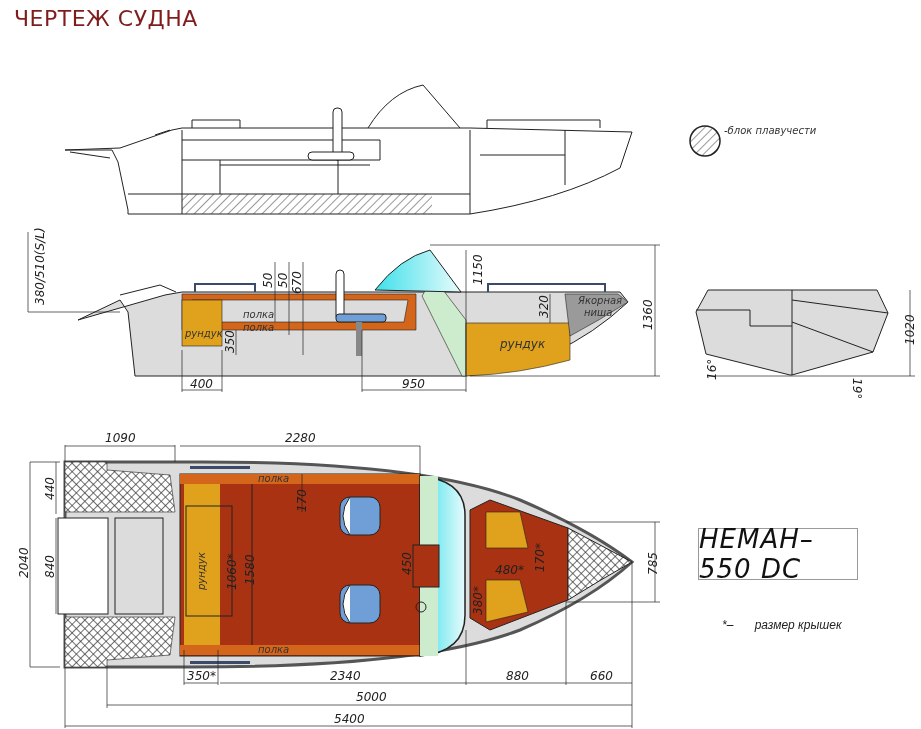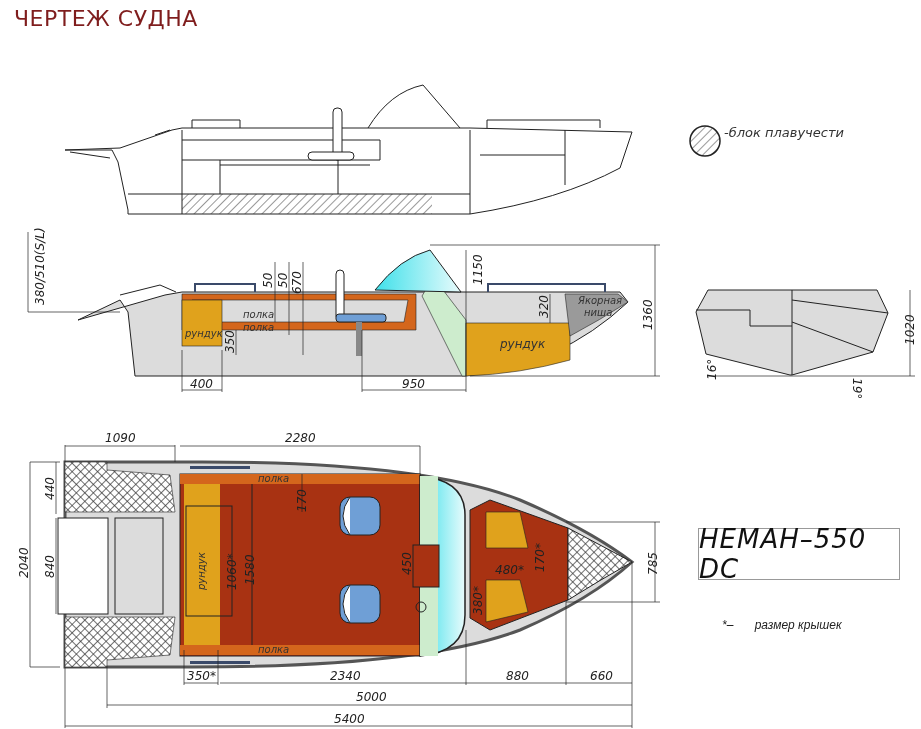--- a/index.html
+++ b/index.html
@@ -1,26 +1,26 @@
 <!DOCTYPE html>
 <html><head>
 <meta charset="utf-8">
 <style>
   html, body { margin: 0; padding: 0; background: #ffffff; }
   body { width: 921px; height: 729px; position: relative; overflow: hidden; font-family: "Liberation Sans", sans-serif; }
   .title { position: absolute; left: 14px; top: 6px; font-size: 22px; letter-spacing: 0.5px; color: #7f1d1d; font-family: "DejaVu Sans", sans-serif; font-weight: normal; }
   svg.drawing { position: absolute; left: 0; top: 0; }
   .dim { font-family: "DejaVu Sans", sans-serif; font-style: italic; font-size: 12px; fill: #222; }
   .lbl { font-family: "DejaVu Sans", sans-serif; font-style: italic; font-size: 10px; fill: #333; }
-  .model-box { position: absolute; left: 698px; top: 528px; width: 202px; height: 52px; border: 1px solid #999; box-sizing: border-box; display: flex; align-items: center; justify-content: center; }
+  .model-box { position: absolute; left: 698px; top: 528px; width: 160px; height: 52px; border: 1px solid #999; box-sizing: border-box; display: flex; align-items: center; justify-content: center; }
   .model-text { font-family: "DejaVu Sans", sans-serif; font-style: italic; font-size: 26px; color: #111; letter-spacing: 1px; }
   .note { position: absolute; left: 722px; top: 618px; font-family: Liberation Sans, sans-serif; font-style: italic; font-size: 12px; color: #222; }
   .note .star { margin-right: 18px; }
   .legend { position: absolute; left: 688px; top: 125px; display: flex; align-items: center; }
-  .legend-text { font-family: "DejaVu Sans", sans-serif; font-style: italic; font-size: 13px; color: #333; margin-left: 2px; }
+  .legend-text { font-family: "DejaVu Sans", sans-serif; font-style: italic; font-size: 10px; color: #333; margin-left: 2px; }
 </style>
 </head>
 <body>
 
 <div class="title">ЧЕРТЕЖ СУДНА</div>
 
 <svg class="drawing" width="921" height="729" viewBox="0 0 921 729">
   <defs>
     <pattern id="hatch" width="6" height="6" patternUnits="userSpaceOnUse" patternTransform="rotate(45)">
       <line x1="0" y1="0" x2="0" y2="6" stroke="#333" stroke-width="1"></line>

